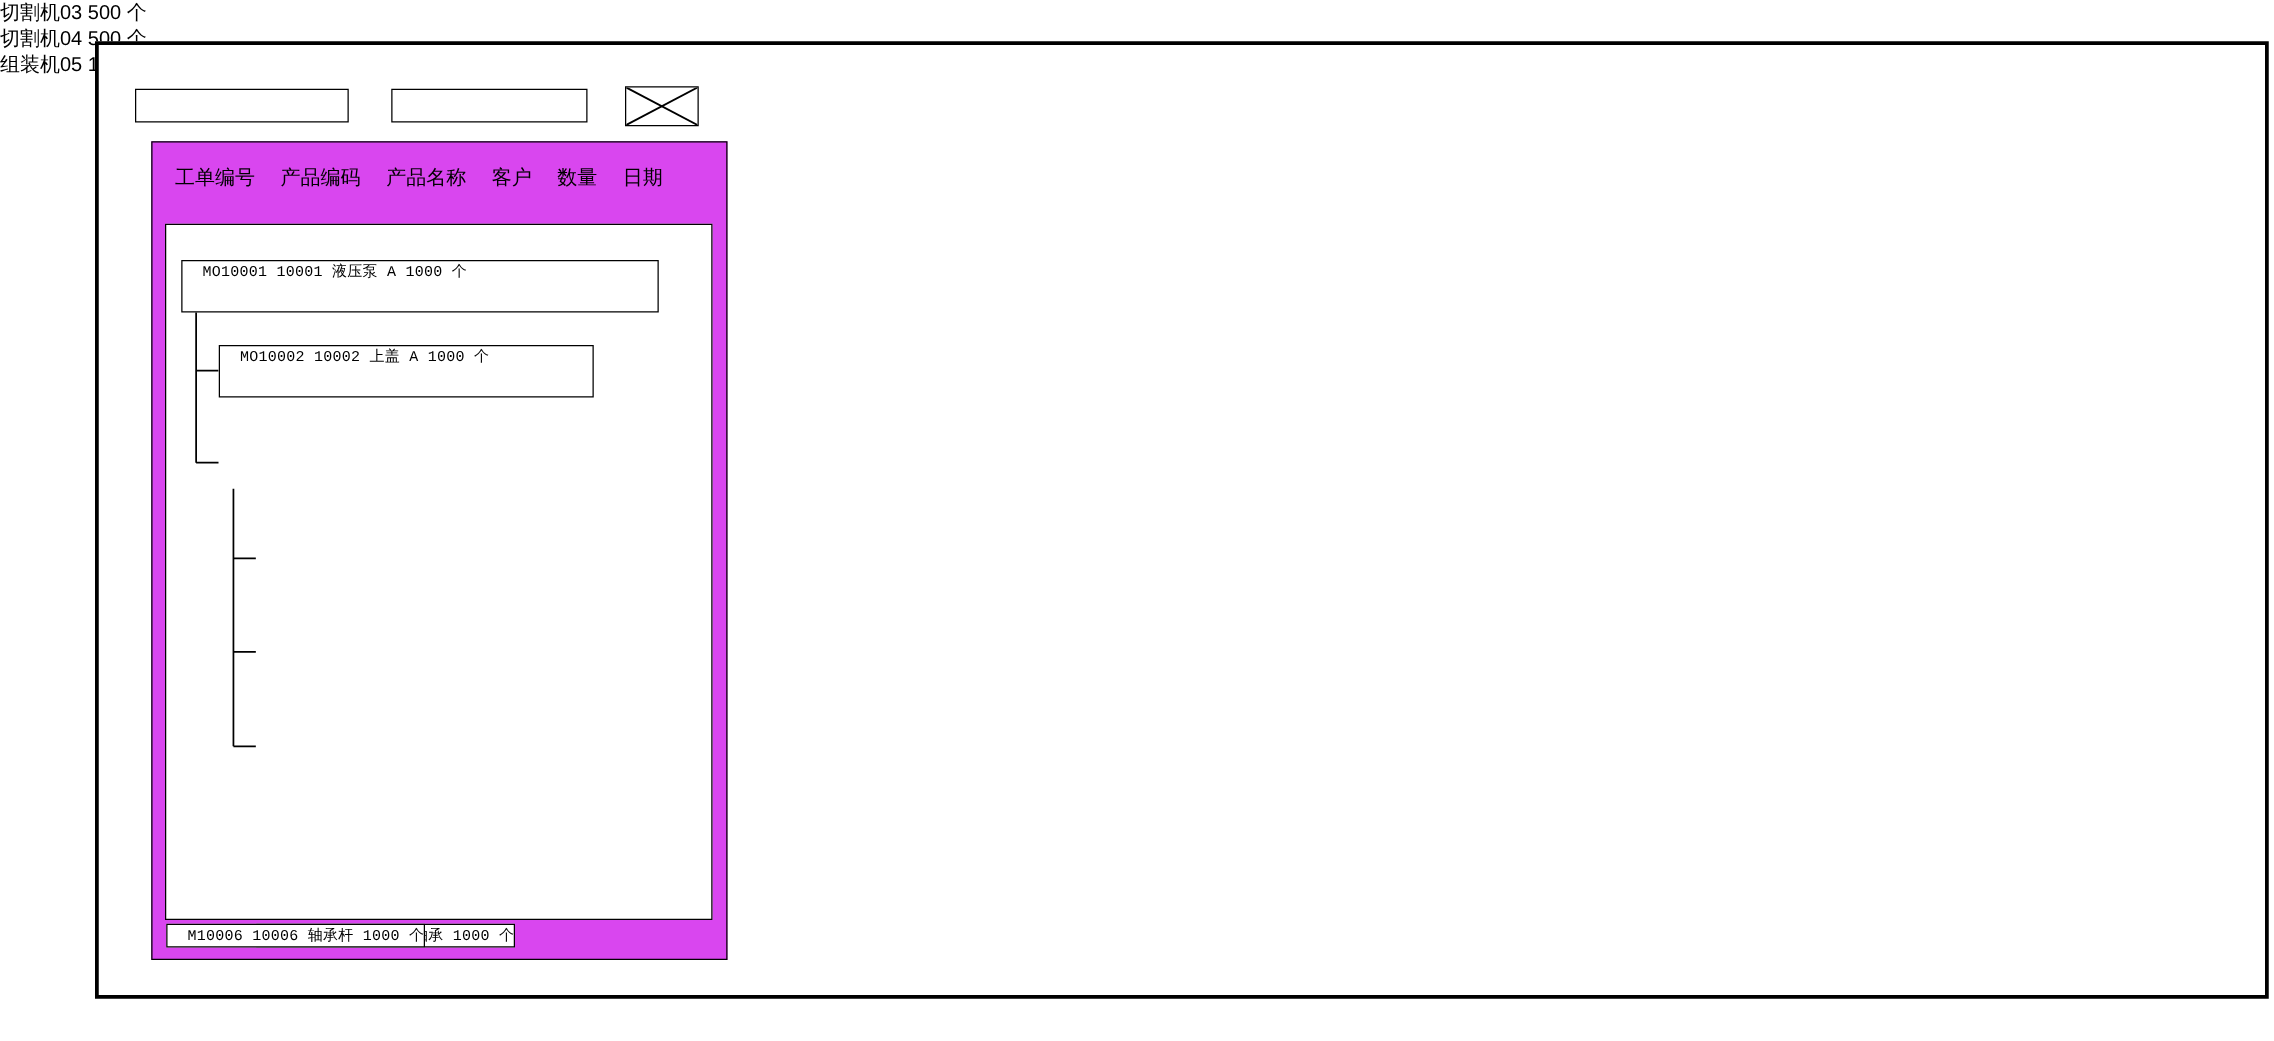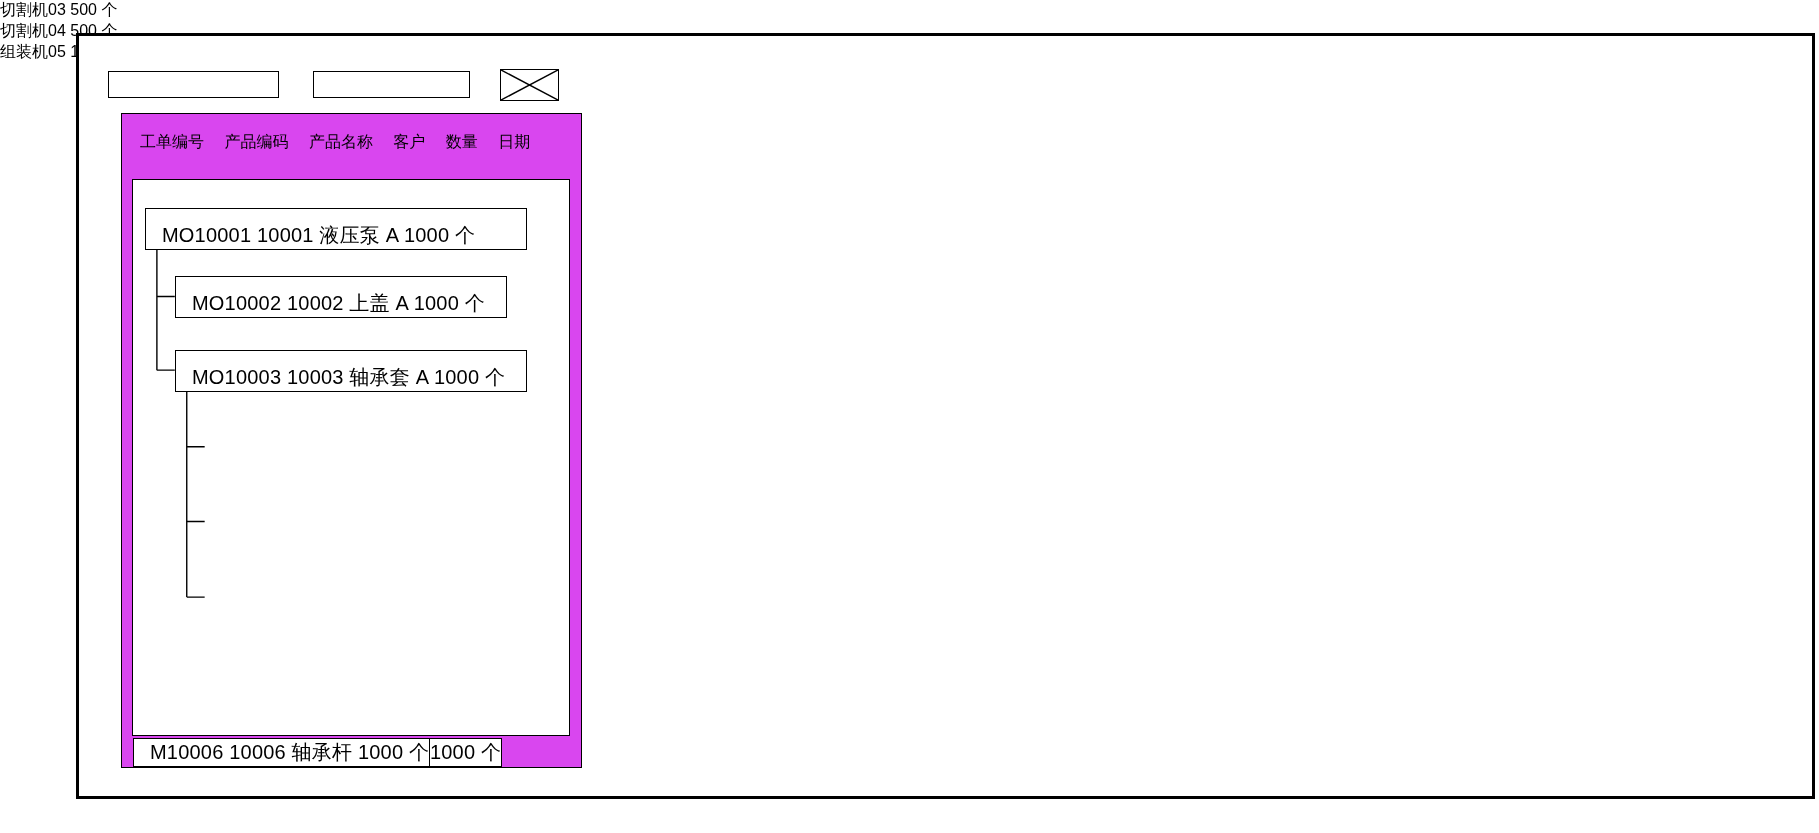--- a/index.html
+++ b/index.html
@@ -64,29 +64,30 @@
     border: 1.5px solid #000000;
     background: #ffffff;
   }
 
   
   .node {
     position: absolute;
     border: 1.5px solid #000000;
     background: #ffffff;
     display: flex;
-    align-items: flex-end;
-    font-size: 20px;
+    align-items: flex-start;
+    font-size: 12px;
     color: #000000;
     white-space: nowrap;
     padding-left: 16px;
     letter-spacing: 0.2px;
+    font-family: Liberation Mono, monospace;
   }
   #node-0 { left: 12px;  top: 28px;  width: 382px; height: 42px; }
-  #node-1 { left: 42px;  top: 96px;  width: 332px; height: 42px; }
+  #node-1 { left: 42px;  top: 96px;  width: 300px; height: 42px; }
   #node-2 { left: 42px;  top: 170px; width: 352px; height: 42px; }
   #node-3 { left: 72px;  top: 247px; width: 322px; height: 42px; }
   #node-4 { left: 72px;  top": 0; top: 322px; width: 322px; height: 42px; }
   #node-5 { left: 72px;  top: 398px; width: 322px; height: 42px; }
 
   /* tree connector lines (SVG overlay inside tree area) */
   #tree-lines {
     position: absolute; left: 0; top: 0;
     width: 438px; height: 557px;
     pointer-events: none;
@@ -198,23 +199,20 @@
 
         <path d="M 54 212 L 54 419 M 54 268 L 72 268 M 54 343 L 72 343 M 54 419 L 72 419" stroke="#000" stroke-width="1.4" fill="none"></path>
       </svg>
 
       <div class="node" id="node-0">
         <span>MO10001    10001  液压泵   A    1000  个</span>
       </div>
       <div class="node" id="node-1">
         <span>MO10002  10002   上盖  A   1000   个</span>
       </div>
-      <div class="node" id="node-2">
-        <span>MO10003  10003   轴承套 A    1000    个</span>
-      </div>
       <div class="node" id="node-4">
         <span>M10005  10005  小轴承  1000   个</span>
       </div>
       <div class="node" id="node-5">
         <span>M10006  10006  轴承杆  1000   个</span>
       </div>
 
     </div>
   </div>
 

